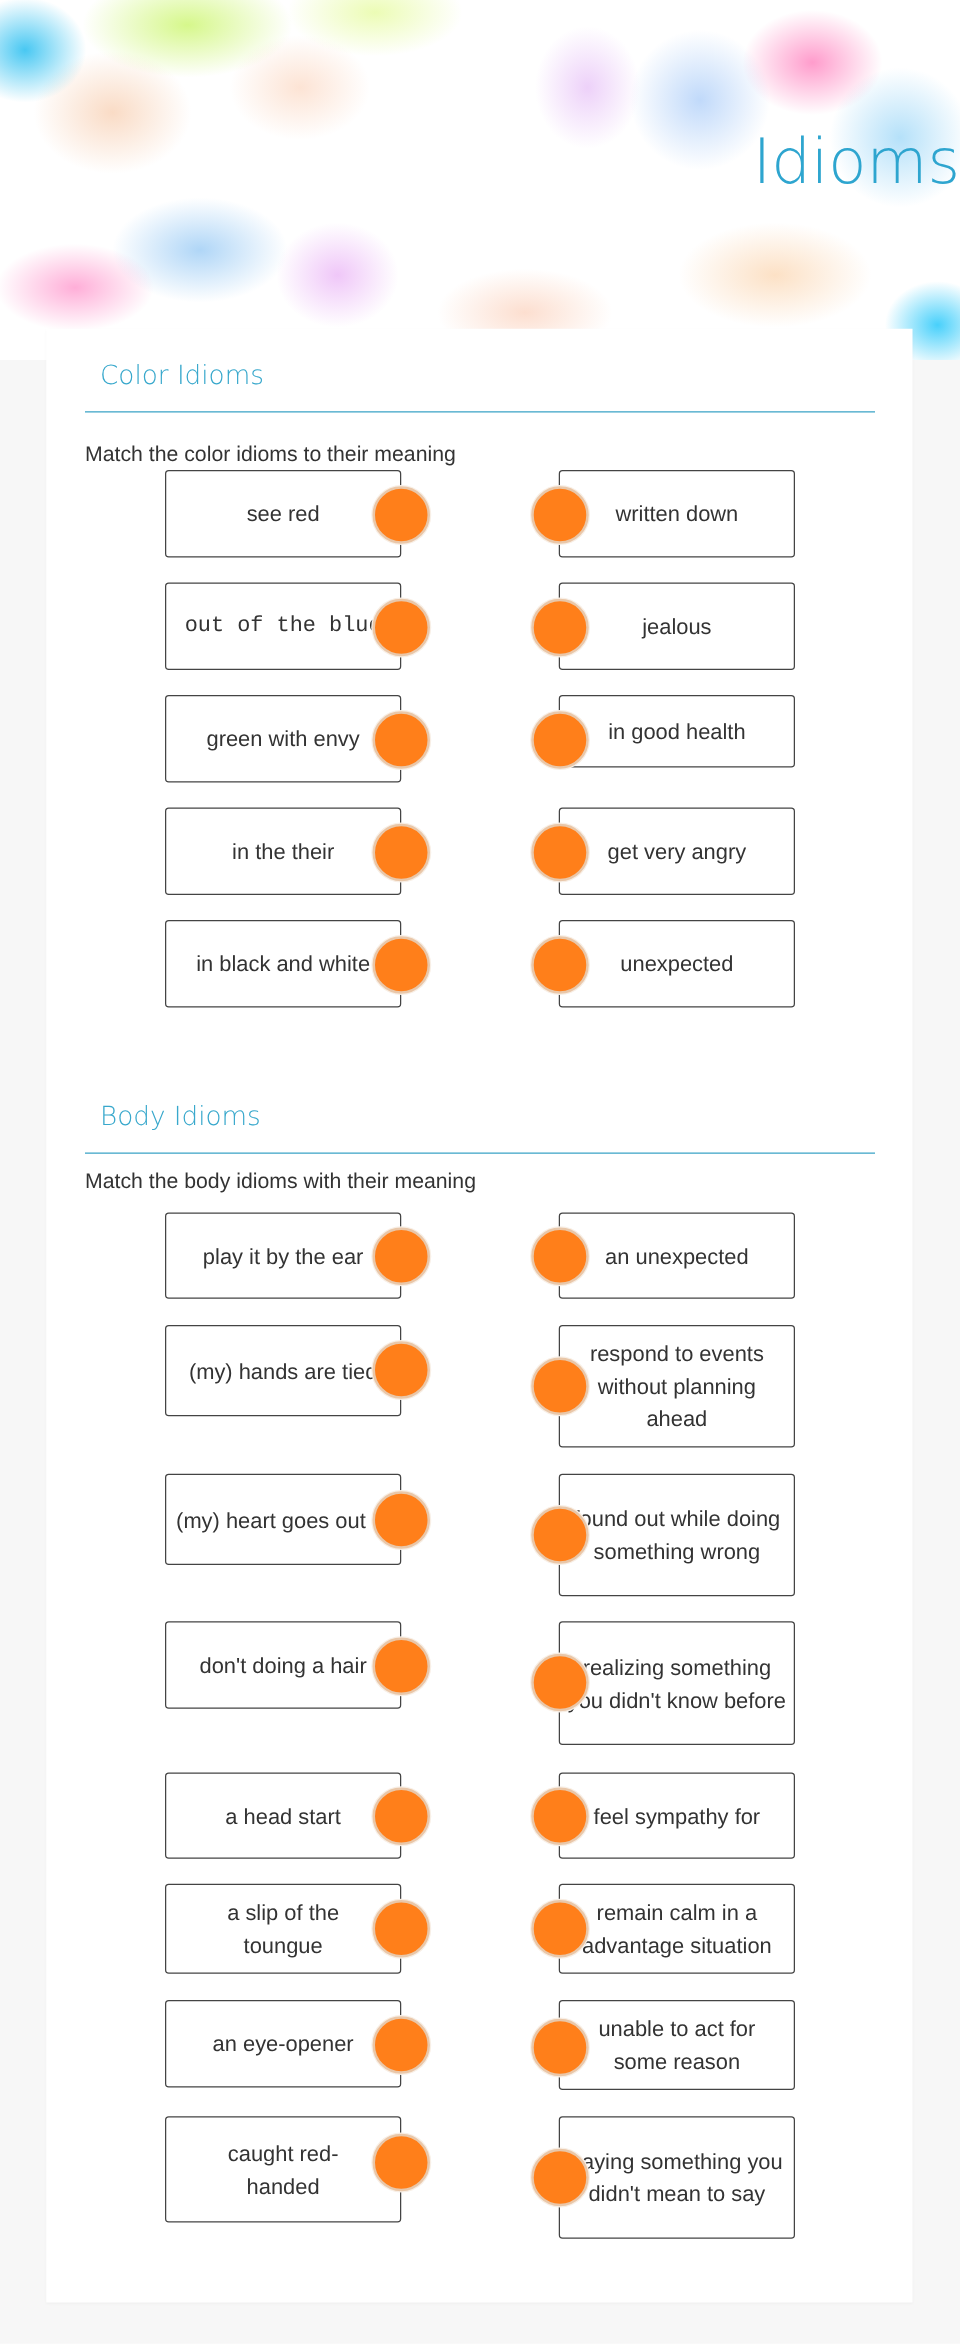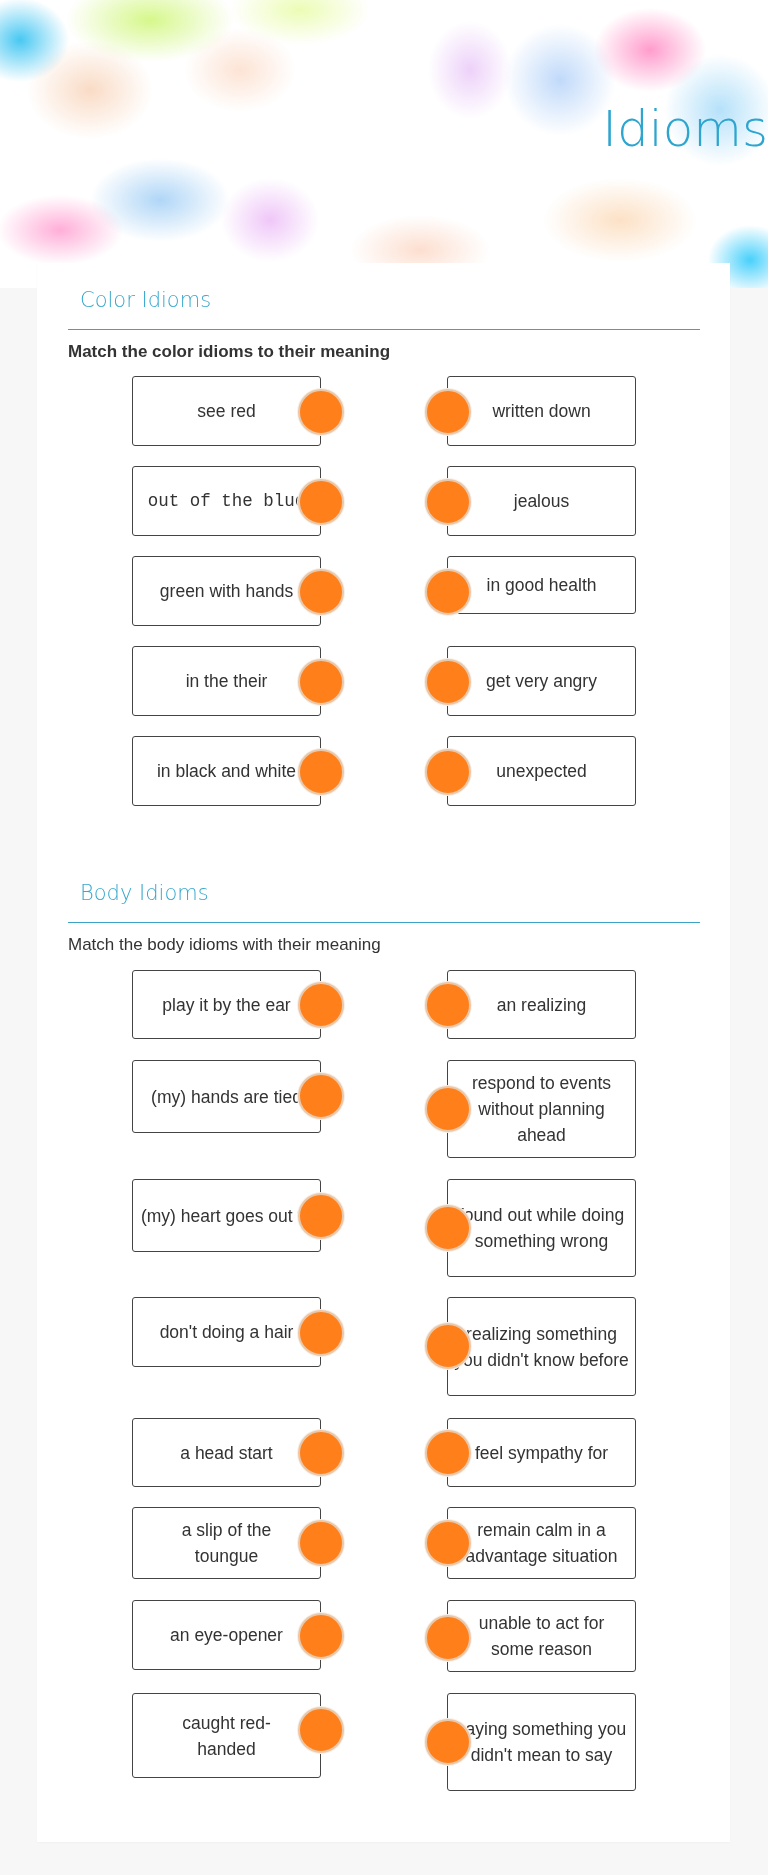--- a/index.html
+++ b/index.html
@@ -71,42 +71,42 @@
 <body>
 
 <div class="header">
   <div class="title">Idioms</div>
 </div>
 
 <div class="card"></div>
 
 <div class="section-title" style="top:288px;">Color Idioms</div>
 <div class="section-rule" style="top:329px;"></div>
-<div class="instructions" style="top:342px;font-weight:bold;">Match the color idioms to their meaning</div>
+<div class="instructions" style="top:354px;">Match the color idioms to their meaning</div>
 
 <div class="match-box left" style="top:376px;height:70px;">
     <span>see red</span>
   </div>
 <div class="dot" style="left:298px;top:389px;"></div>
 <div class="match-box right" style="top:376px;height:70px;">
     <span>written down</span>
   </div>
 <div class="dot" style="left:425px;top:389px;"></div>
 
 <div class="match-box left" style="top:466px;height:70px;font-family:Liberation Mono, monospace;">
     <span>out of the blue</span>
   </div>
 <div class="dot" style="left:298px;top:479px;"></div>
 <div class="match-box right" style="top:466px;height:70px;">
     <span>jealous</span>
   </div>
 <div class="dot" style="left:425px;top:479px;"></div>
 
 <div class="match-box left" style="top:556px;height:70px;">
-    <span>green with hands</span>
+    <span>green with envy</span>
   </div>
 <div class="dot" style="left:298px;top:569px;"></div>
 <div class="match-box right" style="top:556px;height:58px;">
     <span>in good health</span>
   </div>
 <div class="dot" style="left:425px;top:569px;"></div>
 
 <div class="match-box left" style="top:646px;height:70px;">
     <span>in the their</span>
   </div>
@@ -127,21 +127,21 @@
 
 <div class="section-title" style="top:881px;">Body Idioms</div>
 <div class="section-rule" style="top:922px;"></div>
 <div class="instructions" style="top:935px;">Match the body idioms with their meaning</div>
 
 <div class="match-box left" style="top:970px;height:69px;">
     <span style="white-space:nowrap;">play it by the ear</span>
   </div>
 <div class="dot" style="left:298px;top:982px;"></div>
 <div class="match-box right" style="top:970px;height:69px;">
-    <span>an realizing</span>
+    <span>an unexpected</span>
   </div>
 <div class="dot" style="left:425px;top:982px;"></div>
 
 <div class="match-box left" style="top:1060px;height:73px;">
     <span>(my) hands are tied</span>
   </div>
 <div class="dot" style="left:298px;top:1073px;"></div>
 <div class="match-box right" style="top:1060px;height:98px;">
     <span>respond to events without planning ahead</span>
   </div>

